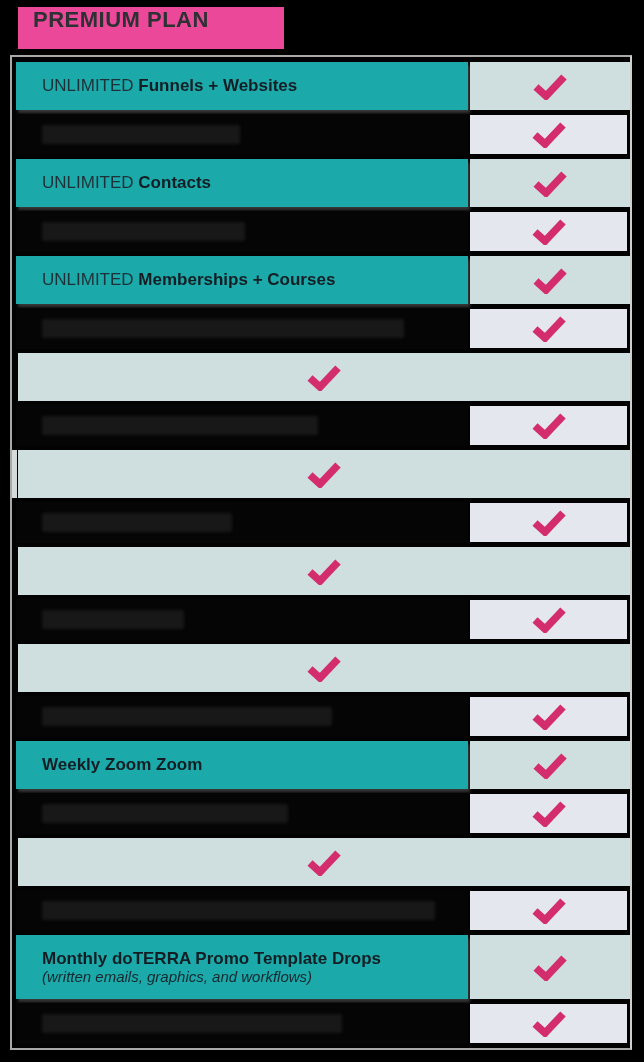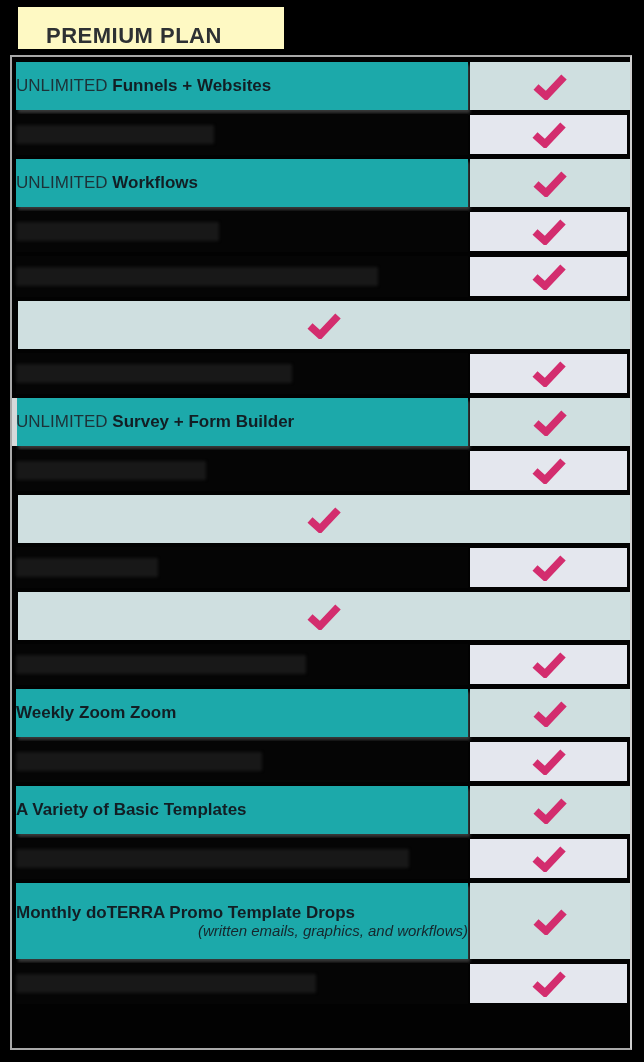--- a/index.html
+++ b/index.html
@@ -3,56 +3,56 @@
 <meta charset="utf-8">
 <style>
   html,body{margin:0;padding:0;background:#000;}
   body{
     position:relative;width:644px;height:1062px;overflow:hidden;
     font-family:"Liberation Sans",sans-serif;
   }
   
   .plan-tab{
     position:absolute;left:18px;top:7px;width:266px;height:42px;
-    background:#fef9c3;display:flex;align-items:flex-end;
-    padding-left:28px;box-sizing:border-box;
+    background:#ec4899;display:flex;align-items:flex-start;
+    padding-left:15px;box-sizing:border-box;
     box-shadow:2px 2px 3px rgba(0,0,0,.35);
   }
   .plan-tab .tab-label{
     font-size:22px;font-weight:bold;color:#2e3133;letter-spacing:.5px;
   }
   
   .feature-table{
     position:absolute;left:10px;top:55px;width:622px;height:995px;
     box-sizing:border-box;border:2px solid #a9a9a9;border-right-color:#cfcfcf;
     background:#020202;
     display:flex;flex-direction:column;gap:4px;
     padding:5px 0 5px 4px;
   }
   .row{display:flex;position:relative;flex:0 0 auto;}
   .row.teal{height:48px;}
   .row.dark{height:41px;}
-  .row.tall{height:76px;}
+  .row.tall{height:64px;}
   .feature-cell{
     flex:0 0 452px;display:flex;flex-direction:column;justify-content:center;
-    box-sizing:border-box;
+    padding-left:26px;box-sizing:border-box;
   }
   .teal .feature-cell{
     background:#1ca9aa;
     box-shadow:2px 3px 3px rgba(125,125,125,.45);
   }
   .dark .feature-cell{background:#050505;}
   .feature-text{
     font-size:17px;color:#15262c;line-height:1.15;white-space:nowrap;
   }
   .feature-text .prefix{font-weight:400;color:#1d3238;}
   .feature-text .main{font-weight:700;color:#121e24;}
   .feature-sub{
     font-size:15px;font-style:italic;font-weight:400;color:#16272d;
-    line-height:1.1;white-space:nowrap;text-align:right;
+    line-height:1.1;white-space:nowrap;
   }
   .smudge{
     height:19px;background:#181818;border-radius:2px;filter:blur(1.5px);
   }
   .check-cell{
     flex:1 1 auto;display:flex;align-items:center;justify-content:center;
     margin-left:2px;
   }
   .teal .check-cell{background:#cfdfe0;}
   .dark .check-cell{background:#e4e7ee;margin-top:1px;margin-bottom:1px;margin-right:3px;}
@@ -85,38 +85,48 @@
         <div class="smudge" style="width: 198px;"></div>
       </div>
       <div class="check-cell">
         <svg class="check" width="36" height="27" viewBox="0 0 36 27">
           <path d="M4 14 L14 23 L32 4" fill="none" stroke="#d32d6e" stroke-width="7.5" stroke-linecap="butt" stroke-linejoin="miter"></path>
         </svg>
       </div>
     </div>
     <div class="row teal">
       <div class="feature-cell">
-        <div class="feature-text"><span class="prefix">UNLIMITED </span><span class="main">Workflows</span></div>
+        <div class="feature-text"><span class="prefix">UNLIMITED </span><span class="main">Contacts</span></div>
       </div>
       <div class="check-cell">
         <svg class="check" width="36" height="27" viewBox="0 0 36 27">
           <path d="M4 14 L14 23 L32 4" fill="none" stroke="#d32d6e" stroke-width="7.5" stroke-linecap="butt" stroke-linejoin="miter"></path>
         </svg>
       </div>
     </div>
     <div class="row dark">
       <div class="feature-cell">
         <div class="smudge" style="width: 203px;"></div>
       </div>
       <div class="check-cell">
         <svg class="check" width="36" height="27" viewBox="0 0 36 27">
           <path d="M4 14 L14 23 L32 4" fill="none" stroke="#d32d6e" stroke-width="7.5" stroke-linecap="butt" stroke-linejoin="miter"></path>
         </svg>
       </div>
     </div>
+    <div class="row teal">
+      <div class="feature-cell">
+        <div class="feature-text"><span class="prefix">UNLIMITED </span><span class="main">Memberships + Courses</span></div>
+      </div>
+      <div class="check-cell">
+        <svg class="check" width="36" height="27" viewBox="0 0 36 27">
+          <path d="M4 14 L14 23 L32 4" fill="none" stroke="#d32d6e" stroke-width="7.5" stroke-linecap="butt" stroke-linejoin="miter"></path>
+        </svg>
+      </div>
+    </div>
     <div class="row dark">
       <div class="feature-cell">
         <div class="smudge" style="width: 362px;"></div>
       </div>
       <div class="check-cell">
         <svg class="check" width="36" height="27" viewBox="0 0 36 27">
           <path d="M4 14 L14 23 L32 4" fill="none" stroke="#d32d6e" stroke-width="7.5" stroke-linecap="butt" stroke-linejoin="miter"></path>
         </svg>
       </div>
     </div>
@@ -132,23 +142,20 @@
         <div class="smudge" style="width: 276px;"></div>
       </div>
       <div class="check-cell">
         <svg class="check" width="36" height="27" viewBox="0 0 36 27">
           <path d="M4 14 L14 23 L32 4" fill="none" stroke="#d32d6e" stroke-width="7.5" stroke-linecap="butt" stroke-linejoin="miter"></path>
         </svg>
       </div>
     </div>
     <div class="row teal">
       <div class="left-marker"></div>
-      <div class="feature-cell">
-        <div class="feature-text"><span class="prefix">UNLIMITED </span><span class="main">Survey + Form Builder</span></div>
-      </div>
       <div class="check-cell">
         <svg class="check" width="36" height="27" viewBox="0 0 36 27">
           <path d="M4 14 L14 23 L32 4" fill="none" stroke="#d32d6e" stroke-width="7.5" stroke-linecap="butt" stroke-linejoin="miter"></path>
         </svg>
       </div>
     </div>
     <div class="row dark">
       <div class="feature-cell">
         <div class="smudge" style="width: 190px;"></div>
       </div>
@@ -206,23 +213,20 @@
       <div class="feature-cell">
         <div class="smudge" style="width: 246px;"></div>
       </div>
       <div class="check-cell">
         <svg class="check" width="36" height="27" viewBox="0 0 36 27">
           <path d="M4 14 L14 23 L32 4" fill="none" stroke="#d32d6e" stroke-width="7.5" stroke-linecap="butt" stroke-linejoin="miter"></path>
         </svg>
       </div>
     </div>
     <div class="row teal">
-      <div class="feature-cell">
-        <div class="feature-text"><span class="main">A Variety of Basic Templates</span></div>
-      </div>
       <div class="check-cell">
         <svg class="check" width="36" height="27" viewBox="0 0 36 27">
           <path d="M4 14 L14 23 L32 4" fill="none" stroke="#d32d6e" stroke-width="7.5" stroke-linecap="butt" stroke-linejoin="miter"></path>
         </svg>
       </div>
     </div>
     <div class="row dark">
       <div class="feature-cell">
         <div class="smudge" style="width: 393px;"></div>
       </div>

